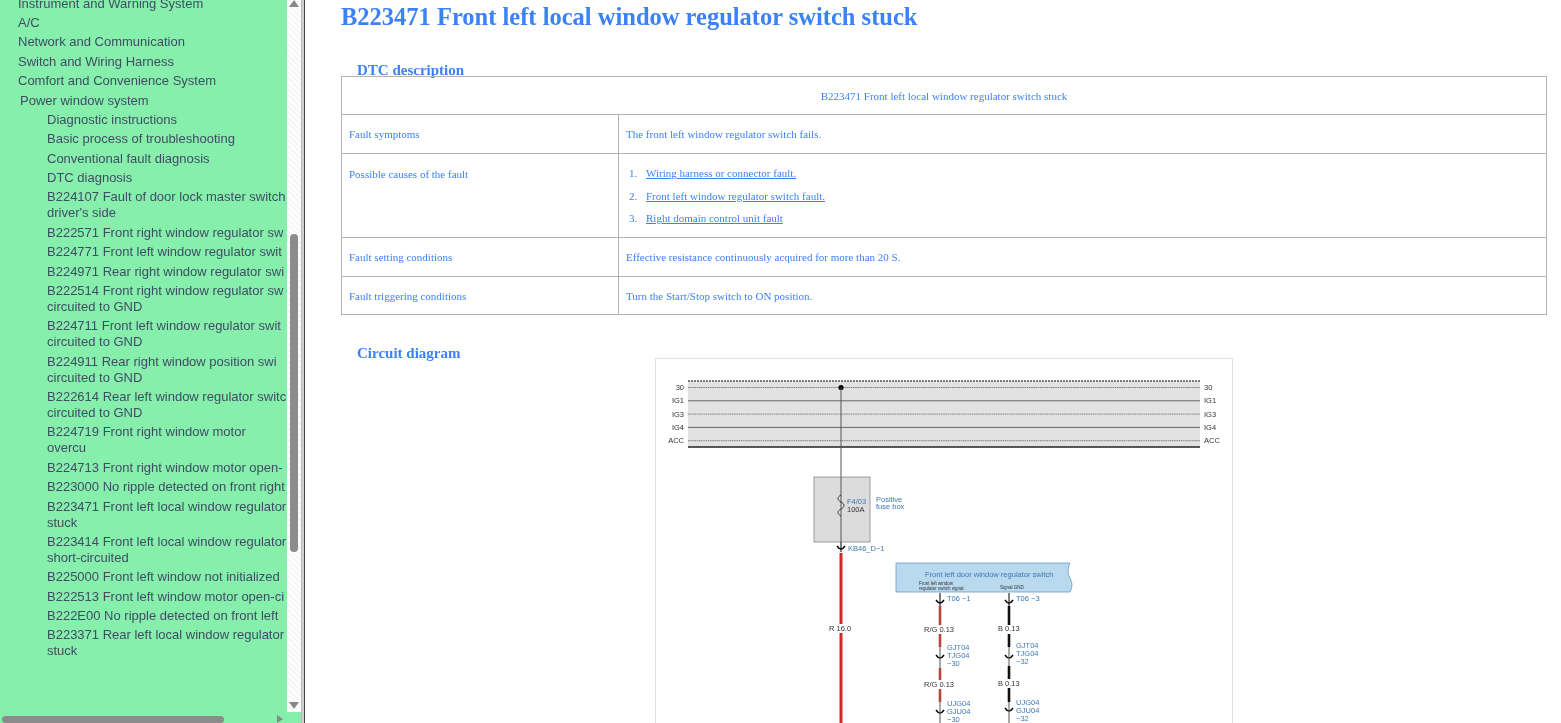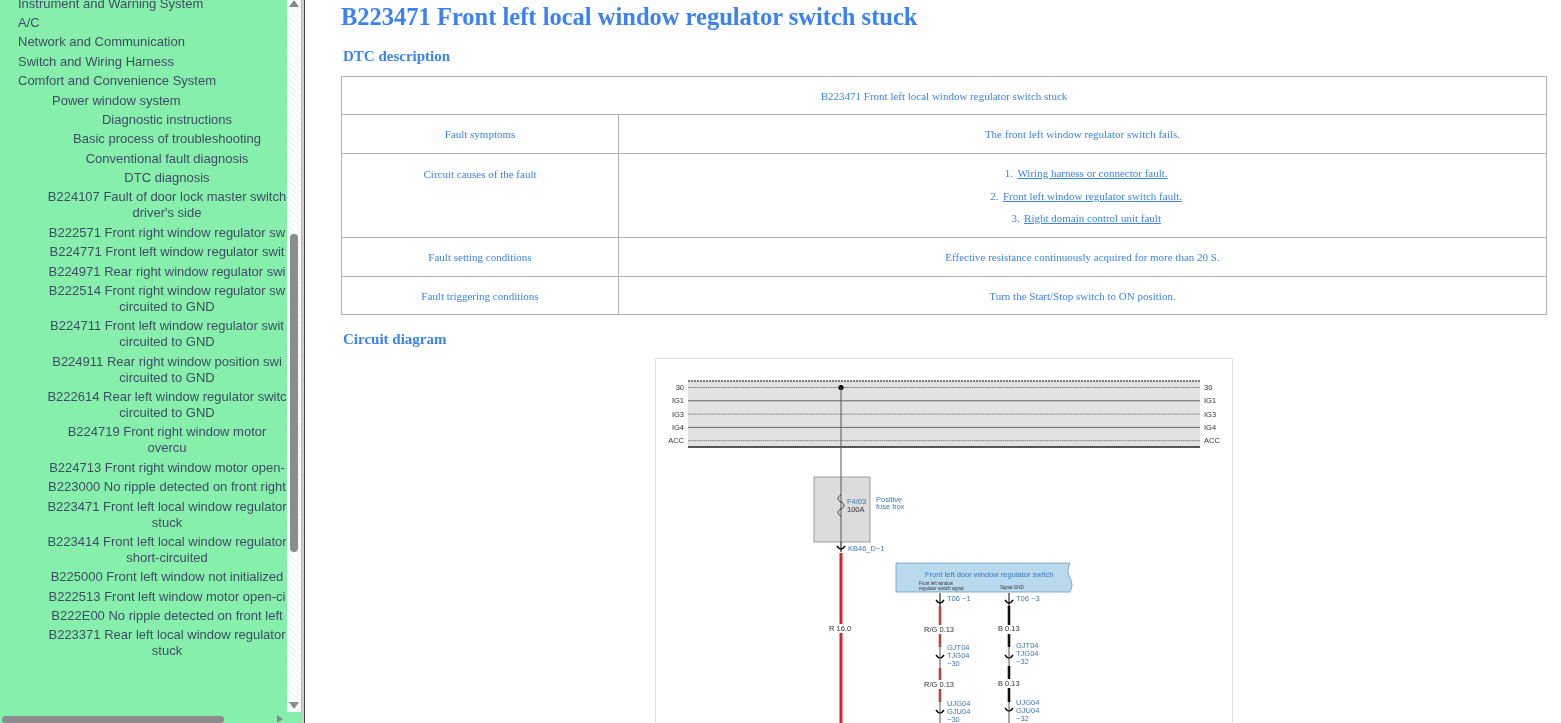--- a/index.html
+++ b/index.html
@@ -4,37 +4,37 @@
 <style>
   * { box-sizing: border-box; }
   html, body { margin: 0; padding: 0; width: 1561px; height: 723px; overflow: hidden; background: #fff; }
   body { position: relative; font-family: "Liberation Sans", sans-serif; }
 
   
   #sidebar { position: absolute; left: 0; top: 0; width: 303px; height: 723px; overflow: hidden; background: #86efac; }
   #sidebar-list { position: absolute; left: 0; top: -6px; width: 287px; margin: 0; padding: 0; list-style: none; }
   #sidebar-list li { font-size: 13px; line-height: 16px; color: #3f4d64; padding: 1.7px 0; white-space: normal; cursor: pointer; }
   #sidebar-list li.l0 { padding-left: 18px; }
-  #sidebar-list li.l1 { padding-left: 32px; margin-left: 20px; }
-  #sidebar-list li.l2 { padding-left: 47px; text-align: center; }
+  #sidebar-list li.l1 { padding-left: 20px; }
+  #sidebar-list li.l2 { padding-left: 47px; }
   #sidebar-list li .txt { display: block; overflow: hidden; }
   #vscroll-track { position: absolute; left: 287px; top: 0; width: 14px; height: 712px; background: repeating-linear-gradient(45deg,#f6f6f6 0 2px,#fff 2px 4px); }
   #vscroll-up { position: absolute; left: 289px; top: 0; width: 0; height: 0; border-left: 5px solid transparent; border-right: 5px solid transparent; border-bottom: 7px solid #888; }
   #vscroll-down { position: absolute; left: 289px; top: 702px; width: 0; height: 0; border-left: 5px solid transparent; border-right: 5px solid transparent; border-top: 7px solid #888; }
   #vscroll-thumb { position: absolute; left: 290px; top: 234px; width: 8px; height: 318px; background: #8c8c8c; border-radius: 4px; }
   #hscroll-thumb { position: absolute; left: 2px; top: 716px; width: 222px; height: 7px; background: #8c8c8c; border-radius: 4px; }
   #hscroll-right { position: absolute; left: 277px; top: 715px; width: 0; height: 0; border-top: 4px solid transparent; border-bottom: 4px solid transparent; border-left: 6px solid #888; }
   #splitter { position: absolute; left: 301px; top: 0; width: 4px; height: 723px; background: #cfcfcf; border-left: 1px solid #bbb; border-right: 1px solid #444; }
 
   
   #main { position: absolute; left: 305px; top: 0; right: 0; height: 723px; overflow: hidden; font-family: "Liberation Serif", serif; color: #3b82f6; }
   #page-title { position: absolute; left: 36px; top: 3px; margin: 0; font-size: 24.5px; font-weight: bold; white-space: nowrap; }
-  .section-h { position: absolute; left: 36px; margin: 2px; font-size: 15px; font-weight: bold; }
+  .section-h { position: absolute; left: 36px; margin: 16px; font-size: 15px; font-weight: bold; }
   #dtc-table { position: absolute; left: 36px; top: 76px; width: 1206px; border-collapse: collapse; font-size: 11px; }
-  #dtc-table td { border: 1px solid #b3b3b3; padding: 0 7px; vertical-align: middle; text-align: center; }
+  #dtc-table td { border: 1px solid #b3b3b3; padding: 0 7px; vertical-align: middle; }
   #dtc-table .hdr td { text-align: center; height: 38px; }
   #dtc-table td.k { width: 277px; }
   #dtc-table tr.r1 td { height: 39px; }
   #dtc-table tr.r2 td { height: 84px; vertical-align: top; }
   #dtc-table tr.r2 td.k { padding-top: 14px; }
   #dtc-table tr.r3 td { height: 39px; }
   #dtc-table tr.r4 td { height: 38px; }
   #causes { margin: 0; padding: 8px 0 0 0; list-style: none; }
   #causes li { line-height: 22.5px; text-decoration: underline; }
   #causes li .n { display: inline-block; width: 20px; padding-left: 3px; }
@@ -148,21 +148,21 @@
   <table id="dtc-table">
     <tbody>
         <tr class="hdr">
       <td colspan="2">B223471 Front left local window regulator switch stuck</td>
     </tr>
     <tr class="r1">
       <td class="k">Fault symptoms</td>
       <td>The front left window regulator switch fails.</td>
     </tr>
     <tr class="r2">
-      <td class="k">Circuit causes of the fault</td>
+      <td class="k">Possible causes of the fault</td>
       <td>
         <ol id="causes">
           <li><span class="n">1.</span><span>Wiring harness or connector fault.</span></li>
           <li><span class="n">2.</span><span>Front left window regulator switch fault.</span></li>
           <li><span class="n">3.</span><span>Right domain control unit fault</span></li>
         </ol>
       </td>
     </tr>
     <tr class="r3">
       <td class="k">Fault setting conditions</td>

